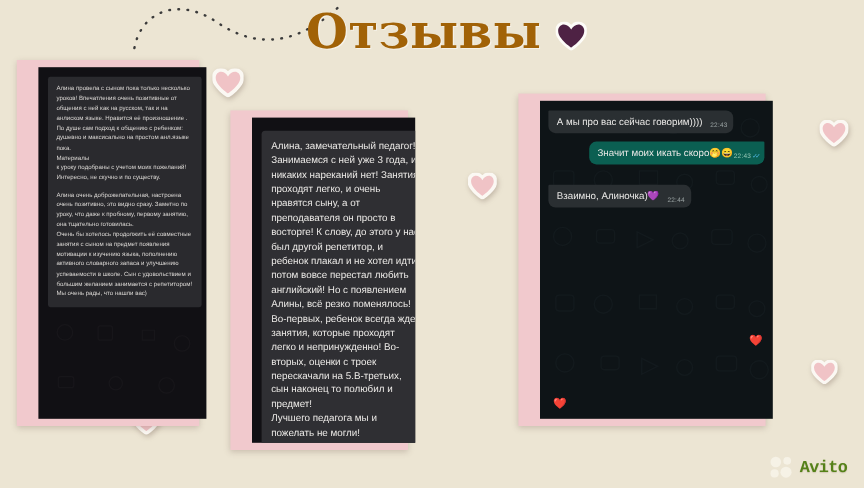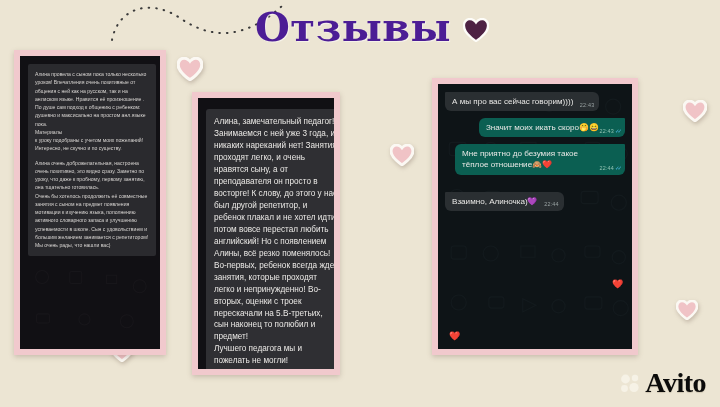--- a/index.html
+++ b/index.html
@@ -20,21 +20,21 @@
     left: 255px; top: 4px;
     display: flex;
     align-items: center;
     gap: 12px;
   }
   .title-text {
     font-family: "DejaVu Serif", serif;
     font-weight: bold;
     font-size: 40px;
     letter-spacing: 0.5px;
-    color: #4c1d95;
+    color: #a16207;
     line-height: 1.15;
     text-shadow: 1px 1px 0 rgba(255,255,255,.5);
   }
   .title-heart {
     position: relative;
     width: 26px; height: 24px;
     margin-top: 6px;
   }
 
   
@@ -60,20 +60,21 @@
     position: absolute;
     background: #f1c9cd;
     padding: 6px;
     box-shadow: 0 2px 5px rgba(110,85,80,.28);
   }
   .card-inner {
     width: 100%; height: 100%;
     background: #0d0d0d;
     overflow: hidden;
     position: relative;
+    margin-left: 12px;
   }
 
   
   .doodles {
     position: absolute; inset: 0;
     opacity: .5;
   }
 
   
   #card-left { left: 14px; top: 50px; width: 152px; height: 305px; }
@@ -160,25 +161,25 @@
     right: 14px; bottom: 8px;
     display: flex;
     align-items: center;
     gap: 4px;
     color: #f6f2e6;
     opacity: .95;
     text-shadow: 0 1px 1px rgba(150,135,110,.35);
   }
   .avito-mark { display: block; }
   .avito-text {
-    font-family: Liberation Serif, serif;
+    font-family: Liberation Mono, monospace;
     font-weight: bold;
-    font-size: 28px;
+    font-size: 14px;
     letter-spacing: -0.5px;
-    color: #000000;
+    color: #4d7c0f;
   }
 </style>
 </head>
 <body>
 
 <div class="page">
 
   <svg class="arc" viewBox="0 0 180 72">
     <path d="M2 44 C 8 12, 40 2, 70 22 C 96 40, 130 48, 172 10" fill="none" stroke="#3b3b3b" stroke-width="2" stroke-linecap="round" stroke-dasharray="0.6 7"></path>
   </svg>
@@ -339,24 +340,20 @@
           <span class="t">22:43</span>
         </div>
 
 
         <div class="msg out">
           <span>Значит моих икать скоро</span><span class="emoji">🤭😄</span>
           <span class="t"><span>22:43</span><span class="ticks">✓✓</span></span>
         </div>
 
 
-        <div class="msg out">
-          <span>Мне приятно до безумия такое тёплое отношение</span><span class="emoji">🙈❤️</span>
-          <span class="t"><span>22:44</span><span class="ticks">✓✓</span></span>
-        </div>
 
         <div class="msg in" style="margin-top:10px">
           <span>Взаимно, Алиночка)</span><span class="emoji">💜</span>
           <span class="t">22:44</span>
         </div>
 
         <span class="react r1">❤️</span>
         <span class="react r2">❤️</span>
       </div>
     </div>

